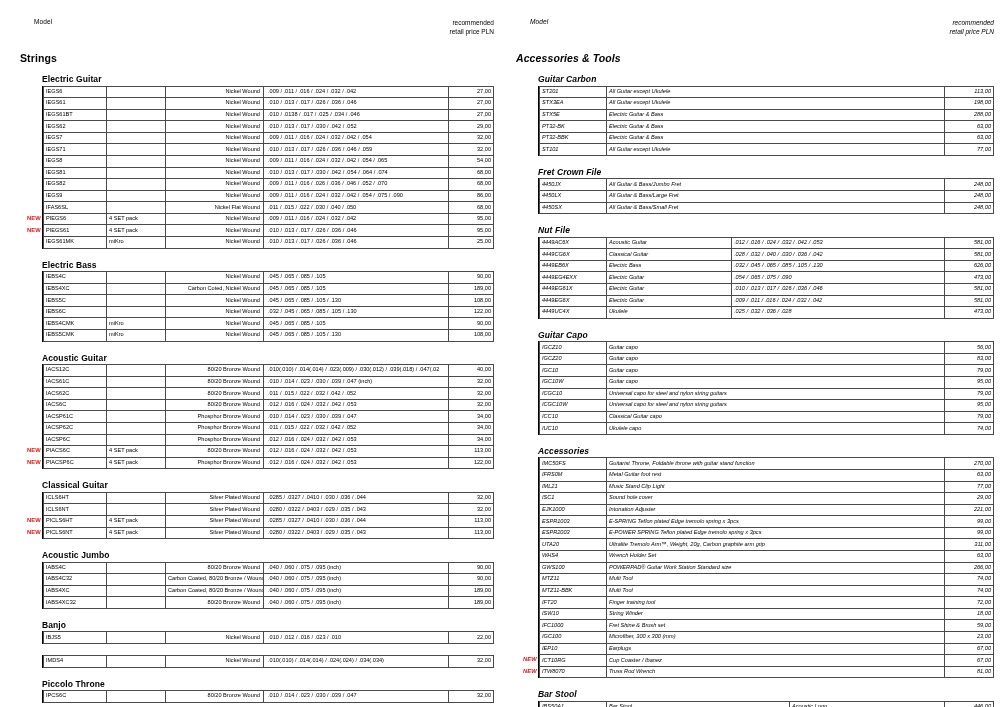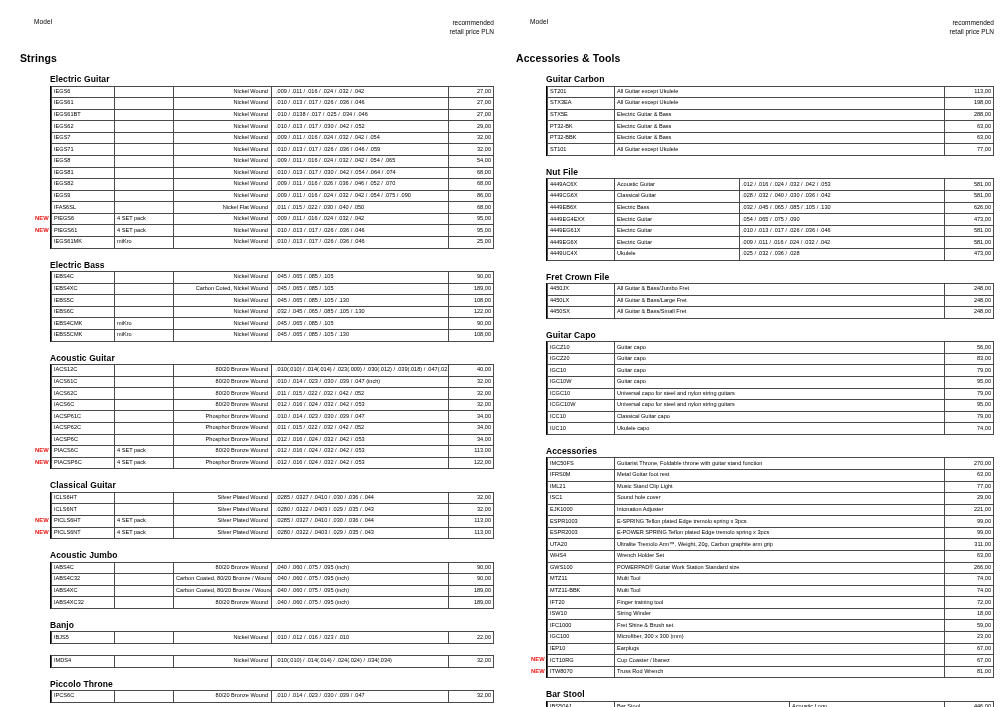--- a/index.html
+++ b/index.html
@@ -21,21 +21,21 @@
     height: 616px;
     box-sizing: border-box;
     padding: 18px 0 0 0;
   }
   .column {
     width: 500px;
     box-sizing: border-box;
     padding: 0 8px 0 8px;
   }
   .col-left { padding-left: 10px; padding-right: 6px; }
-  .col-right { padding-left: 6px; padding-right: 6px; }
+  .col-right { padding-left: 6px; padding-right: 6px; font-style: italic; }
 
   
   .col-header {
     display: flex;
     justify-content: space-between;
     align-items: flex-start;
     font-size: 6.5px;
     margin-left: 24px;
     margin-bottom: 12px;
     height: 22px;
@@ -51,21 +51,21 @@
   }
 
   .section-title {
     font-size: 10.5px;
     font-weight: bold;
     margin: 0 0 10px 10px;
     letter-spacing: 0.1px;
   }
 
   .group {
-    margin-left: 40px;
+    margin-left: 32px;
     margin-bottom: 11px;
   }
   .group-title {
     font-size: 8.5px;
     font-weight: bold;
     margin-bottom: 1.5px;
     letter-spacing: 0.1px;
   }
 
   table.price-table {
@@ -581,20 +581,45 @@
               <tr>
                 <td class="c-new"></td>
                 <td class="c-model">ST101</td>
                 <td class="c-desc">All Guitar except Ukulele</td>
                 <td class="c-price">77,00</td>
               </tr>
             </tbody>
           </table>
         </div>
         <div class="group">
+          <div class="group-title">Fret Crown File</div>
+          <table class="price-table t-acc">
+            <tbody>
+              <tr>
+                <td class="c-new"></td>
+                <td class="c-model">4450JX</td>
+                <td class="c-desc">All Guitar &amp; Bass/Jumbo Fret</td>
+                <td class="c-price">248,00</td>
+              </tr>
+              <tr>
+                <td class="c-new"></td>
+                <td class="c-model">4450LX</td>
+                <td class="c-desc">All Guitar &amp; Bass/Large Fret</td>
+                <td class="c-price">248,00</td>
+              </tr>
+              <tr>
+                <td class="c-new"></td>
+                <td class="c-model">4450SX</td>
+                <td class="c-desc">All Guitar &amp; Bass/Small Fret</td>
+                <td class="c-price">248,00</td>
+              </tr>
+            </tbody>
+          </table>
+        </div>
+        <div class="group">
           <div class="group-title">Nut File</div>
           <table class="price-table t-nut">
             <tbody>
               <tr>
                 <td class="c-new"></td>
                 <td class="c-model">4449AC6X</td>
                 <td class="c-desc">Acoustic Guitar</td>
                 <td class="c-spec">.012 / .016 / .024 / .032 / .042 / .053</td>
                 <td class="c-price">581,00</td>
               </tr>
@@ -632,45 +657,20 @@
                 <td class="c-desc">Electric Guitar</td>
                 <td class="c-spec">.009 / .011 / .016 / .024 / .032 / .042</td>
                 <td class="c-price">581,00</td>
               </tr>
               <tr>
                 <td class="c-new"></td>
                 <td class="c-model">4449UC4X</td>
                 <td class="c-desc">Ukulele</td>
                 <td class="c-spec">.025 / .032 / .036 / .028</td>
                 <td class="c-price">473,00</td>
-              </tr>
-            </tbody>
-          </table>
-        </div>
-        <div class="group">
-          <div class="group-title">Fret Crown File</div>
-          <table class="price-table t-acc">
-            <tbody>
-              <tr>
-                <td class="c-new"></td>
-                <td class="c-model">4450JX</td>
-                <td class="c-desc">All Guitar &amp; Bass/Jumbo Fret</td>
-                <td class="c-price">248,00</td>
-              </tr>
-              <tr>
-                <td class="c-new"></td>
-                <td class="c-model">4450LX</td>
-                <td class="c-desc">All Guitar &amp; Bass/Large Fret</td>
-                <td class="c-price">248,00</td>
-              </tr>
-              <tr>
-                <td class="c-new"></td>
-                <td class="c-model">4450SX</td>
-                <td class="c-desc">All Guitar &amp; Bass/Small Fret</td>
-                <td class="c-price">248,00</td>
               </tr>
             </tbody>
           </table>
         </div>
         <div class="group">
           <div class="group-title">Guitar Capo</div>
           <table class="price-table t-acc">
             <tbody>
               <tr>
                 <td class="c-new"></td>

